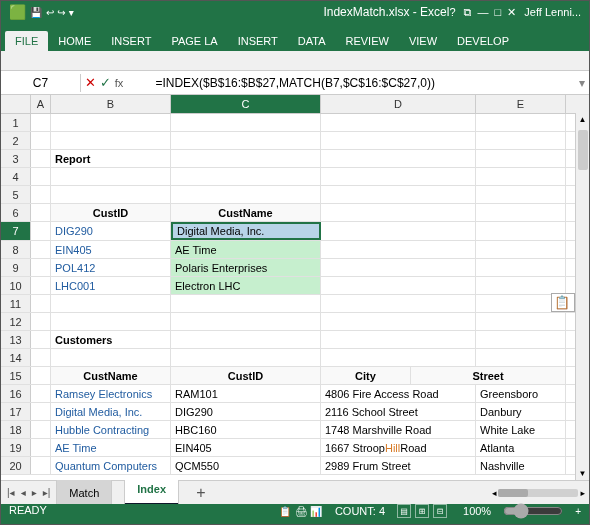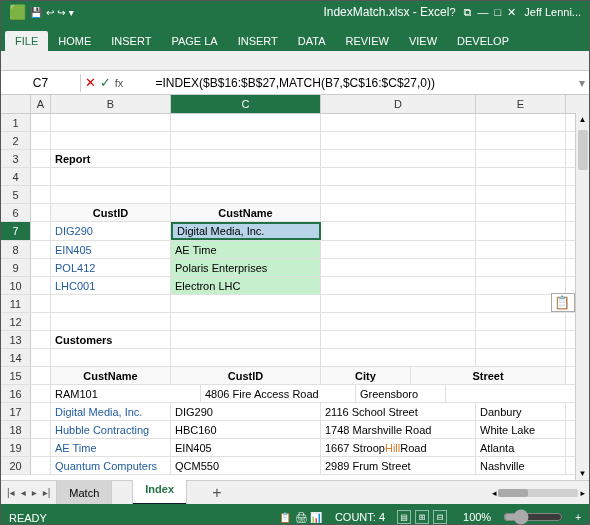--- a/index.html
+++ b/index.html
@@ -151,21 +151,21 @@
       height: 24px;
       padding: 0 4px;
     }
     .sheet-tab {
       padding: 8px 12px;
       font-size: 11px;
       border: 1px solid #ccc;
       border-bottom: none;
       background: #d5d5d5;
       cursor: pointer;
-      margin-right: 20px;
+      margin-right: 12px;
       border-radius: 2px 2px 0 0;
     }
     .sheet-tab.active {
       background: white;
       color: #217346;
       font-weight: bold;
       border-bottom: 8px solid #0f172a;
     }
     .sheet-tab-add {
       width: 20px;
@@ -178,21 +178,21 @@
     }
     .sheet-nav { display: flex; gap: 2px; margin-right: 4px; color: #555; font-size: 10px; }
     .sheet-nav-btn { cursor: pointer; padding: 0 2px; }
 
     
     .status-bar {
       background: #217346;
       color: white;
       height: 20px;
       display: flex;
-      align-items: flex-end;
+      align-items: flex-start;
       justify-content: space-between;
       padding: 0 8px;
       font-size: 11px;
     }
     .status-bar-right { display: flex; align-items: center; gap: 12px; }
     .view-icons { display: flex; gap: 4px; }
     .view-icon { width: 14px; height: 14px; border: 1px solid rgba(255,255,255,0.5); display: flex; align-items: center; justify-content: center; font-size: 8px; cursor: pointer; }
 
     .orange-text { color: #d77b27; }
   </style>
@@ -392,20 +392,21 @@
         <div class="cell col-a"></div>
         <div class="cell col-b header-cell">CustName</div>
         <div class="cell col-c header-cell">CustID</div>
         <div class="cell col-e header-cell">City</div>
         <div class="cell col-d header-cell">Street</div>
       </div>
 
       <div class="grid-row">
         <div class="row-num">16</div>
         <div class="cell col-a"></div>
+        <div class="cell col-b blue-text">Ramsey Electronics</div>
         <div class="cell col-c">RAM101</div>
         <div class="cell col-d">4806 Fire Access Road</div>
         <div class="cell col-e">Greensboro</div>
       </div>
 
       <div class="grid-row">
         <div class="row-num">17</div>
         <div class="cell col-a"></div>
         <div class="cell col-b blue-text">Digital Media, Inc.</div>
         <div class="cell col-c">DIG290</div>

